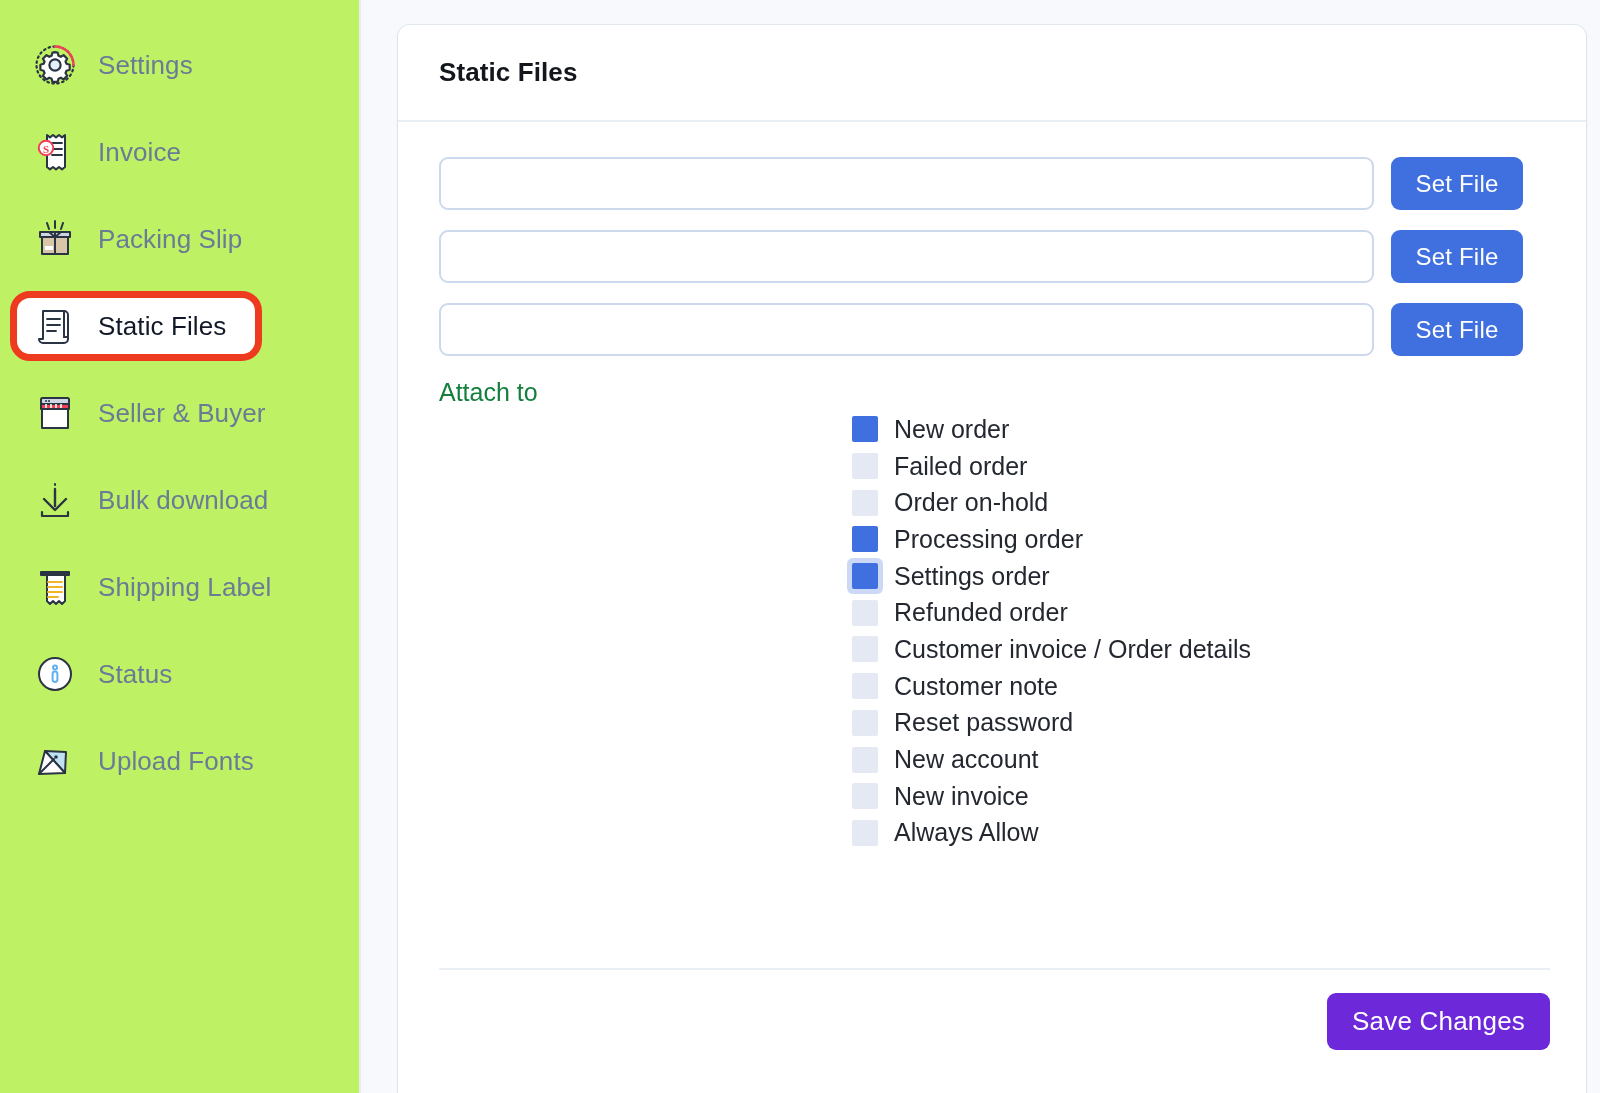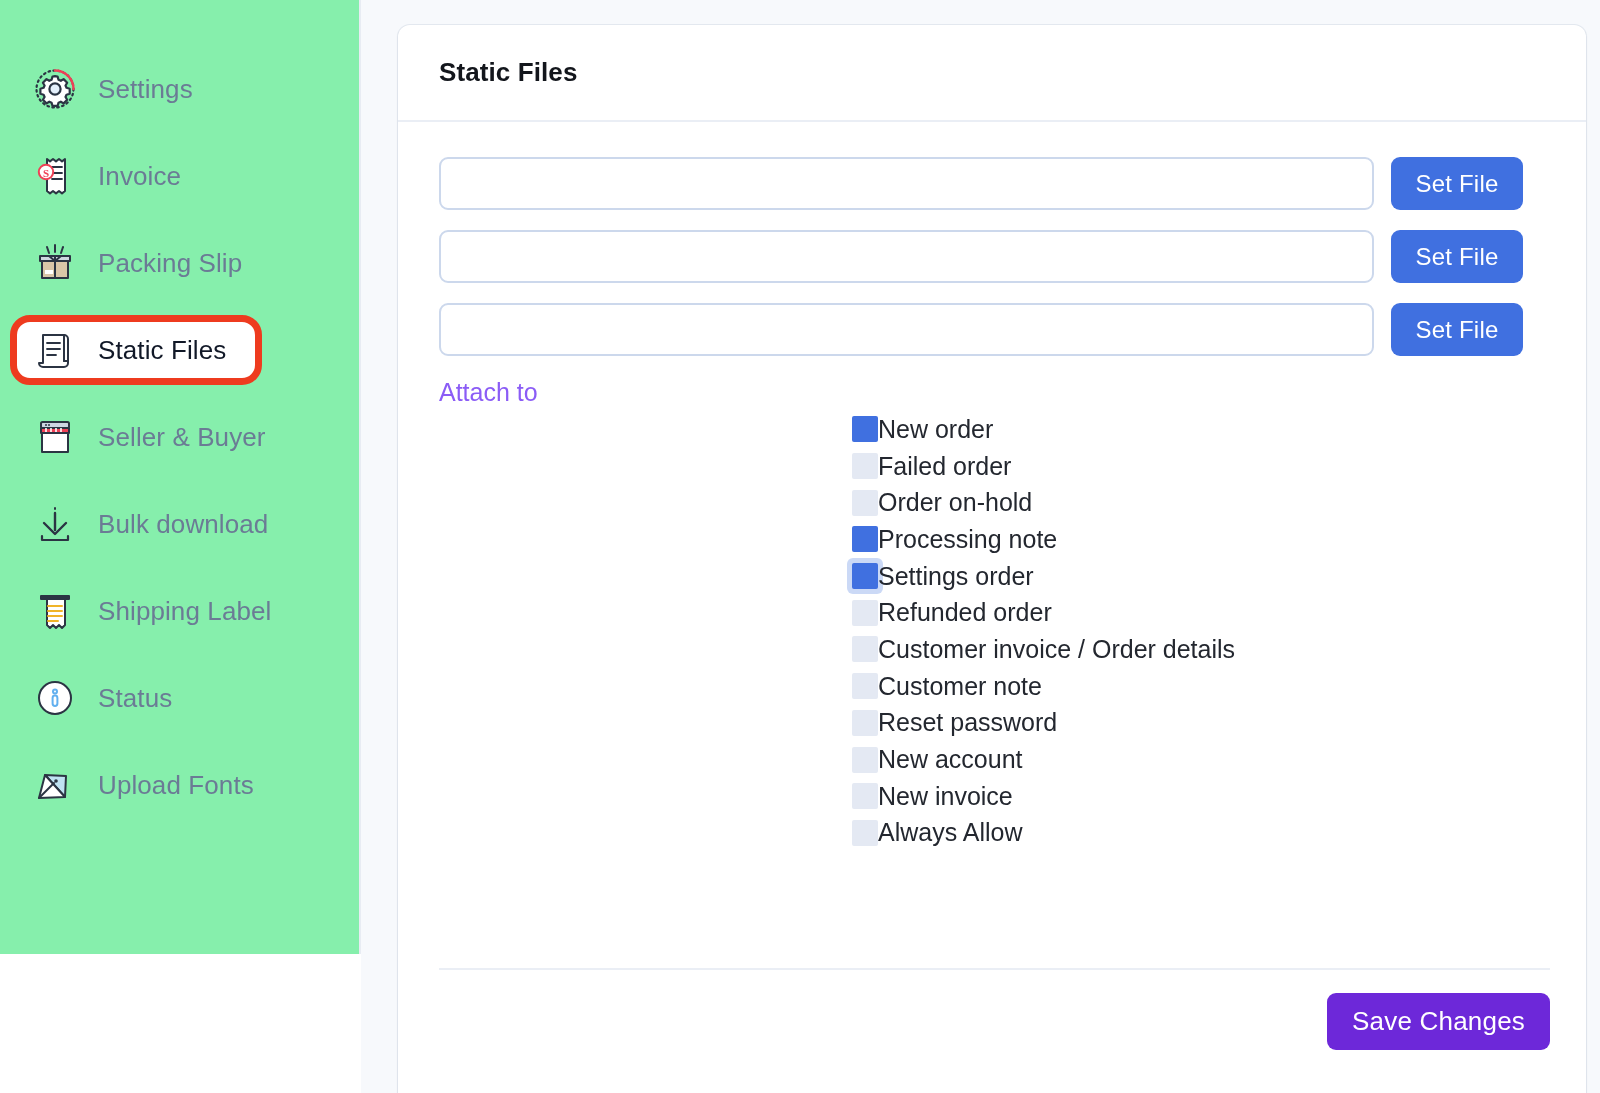--- a/index.html
+++ b/index.html
@@ -18,25 +18,25 @@
     width: 1600px;
     height: 1093px;
     display: flex;
     background: #ffffff;
   }
 
   
   .sidebar {
     position: relative;
     width: 361px;
-    height: 954px;
-    background: #86efac;
+    height: 1093px;
+    background: #bef264;
     border-right: 2px solid #e8ecf3;
     flex: 0 0 361px;
-    padding-top: 54px;
+    padding-top: 30px;
   }
 
   .nav-item {
     position: relative;
     display: flex;
     align-items: center;
     height: 70px;
     padding-left: 22px;
     gap: 20px;
     cursor: pointer;
@@ -146,31 +146,31 @@
   .attach-section {
     position: relative;
     margin-top: 22px;
     min-height: 505px;
   }
   .attach-label {
     position: absolute;
     left: 0;
     top: 0;
     font-size: 25px;
-    color: #8b5cf6;
+    color: #15803d;
   }
   .checkbox-list {
     position: absolute;
     left: 413px;
     top: 33px;
   }
   .checkbox-row {
     display: flex;
     align-items: center;
-    gap: 0;
+    gap: 16px;
     height: 36.7px;
     cursor: pointer;
   }
   .cb {
     flex: 0 0 26px;
     width: 26px;
     height: 26px;
     border: none;
     border-radius: 2px;
     background: #e4e9f3;
@@ -385,21 +385,21 @@
               <label class="checkbox-row">
                 <span class="cb"></span>
                 <span class="cb-label">Failed order</span>
               </label>
               <label class="checkbox-row">
                 <span class="cb"></span>
                 <span class="cb-label">Order on-hold</span>
               </label>
               <label class="checkbox-row">
                 <span class="cb checked"></span>
-                <span class="cb-label">Processing note</span>
+                <span class="cb-label">Processing order</span>
               </label>
               <label class="checkbox-row">
                 <span class="cb checked focused"></span>
                 <span class="cb-label">Settings order</span>
               </label>
               <label class="checkbox-row">
                 <span class="cb"></span>
                 <span class="cb-label">Refunded order</span>
               </label>
               <label class="checkbox-row">

